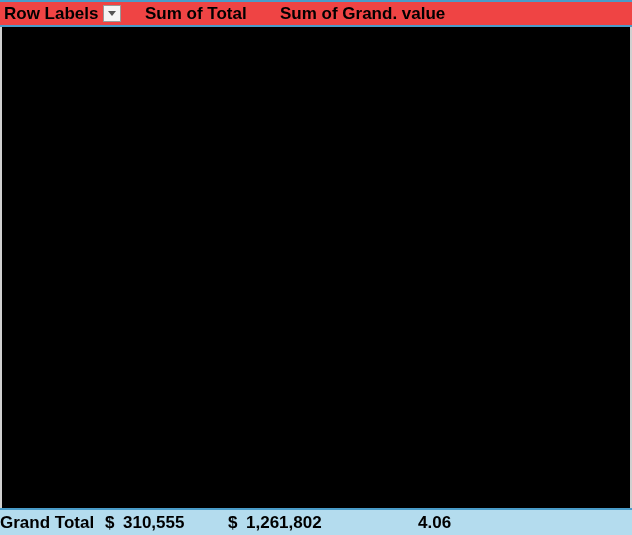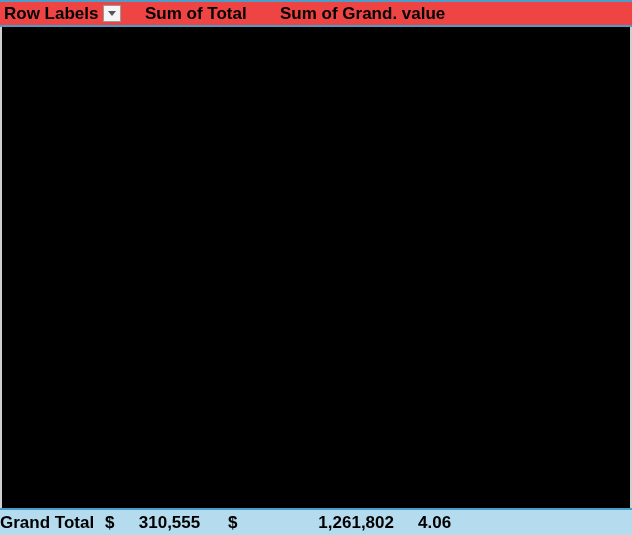--- a/index.html
+++ b/index.html
@@ -84,30 +84,29 @@
     }
     .total-label {
       width: 105px;
     }
     .currency-symbol {
       width: 18px;
       text-align: left;
     }
     .total-cost-val {
       width: 105px;
-      text-align: center;
+      text-align: left;
       padding-right: 12px;
     }
     .currency-symbol2 {
       width: 18px;
       text-align: left;
     }
     .total-conv-val {
       width: 172px;
-      text-align: right;
       padding-right: 24px;
     }
     .total-roas-val {
       flex: 1;
       padding-right: 14px;
     }
   </style>
 </head>
 <body>
 

